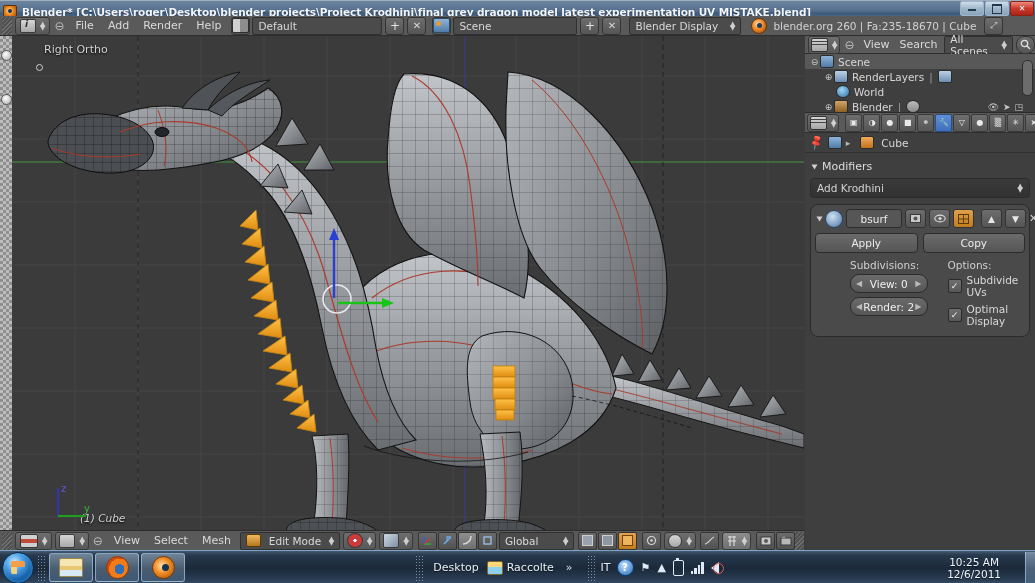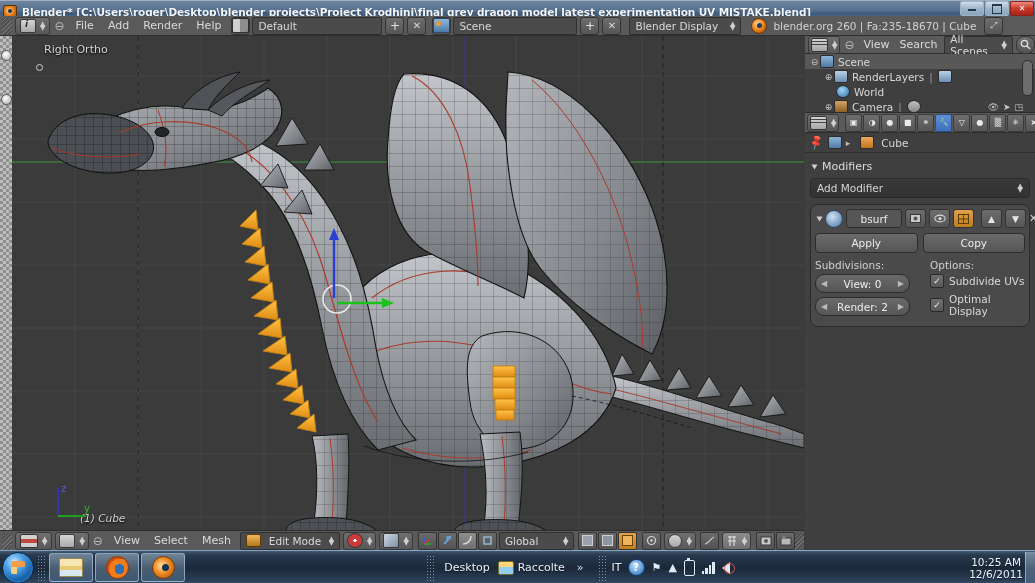--- a/index.html
+++ b/index.html
@@ -281,21 +281,21 @@
   }
   .seg{display:flex;margin-bottom:7px;}
   .seg div{
     flex:1;height:18px;display:flex;align-items:center;justify-content:center;
     font-size:10.5px;color:#ececec;border:1px solid #2c2c2c;
     background:linear-gradient(180deg,#6b6b6b,#545454);
   }
   .seg div:first-child{border-radius:4px 0 0 4px;}
   .seg div:last-child{border-radius:0 4px 4px 0;border-left:none;}
   .seg div.on{background:linear-gradient(180deg,#5d8ed6,#3f6cbb);border-color:#2e4f86;color:#10203a;}
-  .twocol{display:flex;gap:20px;}
+  .twocol{display:flex;gap:20px;margin-left:35px;}
   .col{flex:1;}
   .col-lbl{color:#cfcfcf;font-size:10.5px;margin-bottom:3px;}
   .numfield{
     height:17px;border:1px solid #2b2b2b;border-radius:9px;
     background:linear-gradient(180deg,#6a6a6a,#565656);
     display:flex;align-items:center;justify-content:space-between;
     padding:0 5px;color:#eee;font-size:10.5px;margin-bottom:4px;
   }
   .numfield .arr{color:#b9b9b9;font-size:8px;}
   .chkrow{display:flex;align-items:center;gap:5px;color:#d8d8d8;font-size:10.5px;margin-bottom:5px;}
@@ -371,21 +371,21 @@
   }
   .ti-batt:before{content:"";position:absolute;left:2px;top:-3px;width:3px;height:2px;background:#dfeaf4;}
   .ti-sig{display:flex;align-items:flex-end;gap:1px;height:12px;}
   .ti-sig i{width:2.5px;background:#dfeaf4;display:block;}
   .ti-vol{
     width:0;height:0;border-top:6px solid transparent;border-bottom:6px solid transparent;
     border-right:8px solid #dfeaf4;position:relative;
   }
   .ti-vol:after{content:"";position:absolute;left:2px;top:-5px;width:9px;height:9px;border-radius:50%;border:1.5px solid #e05a4a;}
   .clock{
-    margin-left:auto;margin-right:2px;color:#eef5fb;font-size:10.5px;text-align:center;line-height:12px;
+    margin-left:auto;margin-right:24px;color:#eef5fb;font-size:10.5px;text-align:center;line-height:12px;
     text-shadow:0 1px 1px rgba(0,0,0,.6);
   }
   .show-desktop{
     width:9px;height:31px;background:linear-gradient(180deg,rgba(200,225,250,.45),rgba(120,160,200,.3));
     border-left:1px solid rgba(190,220,245,.55);flex:none;
   }
   .desk-word{color:#e7f0f8;font-size:11px;margin-left:6px;text-shadow:0 1px 1px rgba(0,0,0,.6);}
   .racc-ico{
     width:14px;height:12px;border-radius:2px;margin-left:8px;margin-right:4px;flex:none;
     background:linear-gradient(180deg,#ffd87a 0 45%,#8fd0ef 45% 100%);border:1px solid #7a6a30;
@@ -820,21 +820,21 @@
           <span style="color:#9a9a9a;margin:0 5px;">|</span>
           <span class="out-ico oi-rl"></span>
         </div>
         <div class="out-row" style="padding-left:31px;">
           <span class="out-ico oi-world"></span>
           <span>World</span>
         </div>
         <div class="out-row" style="padding-left:18px;">
           <span class="out-exp">⊕</span>
           <span class="out-ico oi-cam"></span>
-          <span>Camera</span>
+          <span>Blender</span>
           <span style="color:#9a9a9a;margin:0 5px;">|</span>
           <span class="out-ico" style="background:linear-gradient(180deg,#bdbdbd,#8a8a8a);border-radius:50%;"></span>
           <span class="out-eyes">
             <span>👁</span>
             <span>➤</span>
             <span>◳</span>
           </span>
         </div>
         <div class="out-scroll"></div>
       </div>
@@ -888,21 +888,21 @@
         <span class="out-ico oi-cube" style="margin:0 3px 0 6px;"></span>
         <span>Cube</span>
       </div>
 
       <div class="prop-body">
         <div class="panel-title">
           <span class="tri"></span>
           <span>Modifiers</span>
         </div>
         <div class="addmod">
-          <span>Add Modifier</span>
+          <span>Add Krodhini</span>
           <span class="spin">▲<br>▼</span>
         </div>
 
         <div class="modbox">
           <div class="modbar">
             <span class="tri" style="transform:rotate(90deg);margin-left:2px;"></span>
             <span class="mb-round"></span>
             <span class="modname">bsurf</span>
             <span class="mb-btn">
               <svg width="11" height="9">

